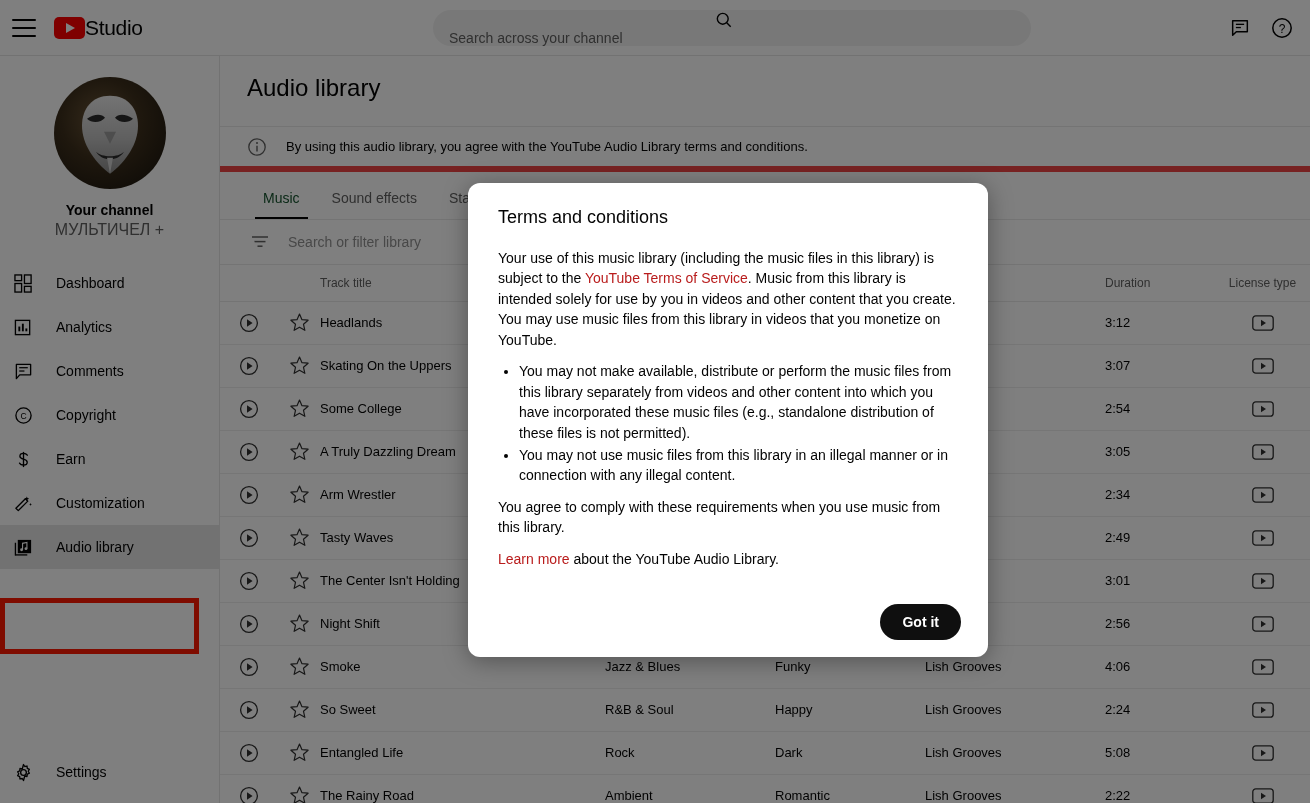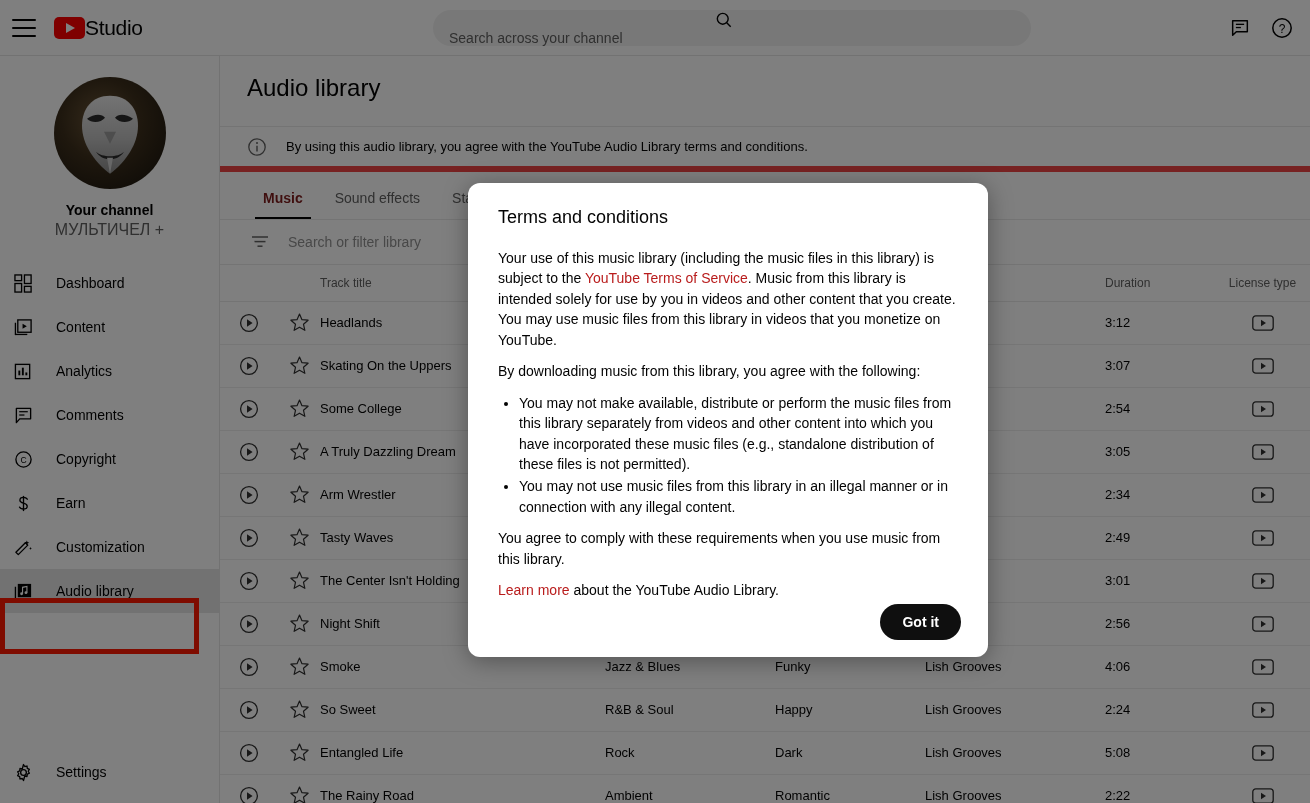--- a/index.html
+++ b/index.html
@@ -135,21 +135,21 @@
     display: flex; align-items: center; padding-left: 27px;
   }
   .info-banner .itxt { font-size: 13px; color: #030303; margin-left: 19px; }
 
   .tabs { display: flex; padding-left: 27px; height: 48px; align-items: flex-end;
           border-bottom: 1px solid #e8e8e8; }
   .tab {
     font-size: 14px; color: #606060; padding: 0 16px 13px 16px;
     cursor: pointer; position: relative; white-space: nowrap;
   }
-  .tab.active { color: #7f1d1d; font-weight: 700; }
+  .tab.active { color: #14532d; font-weight: 400; }
   .tab.active::after {
     content: ""; position: absolute; left: 8px; right: 8px; bottom: 0;
     height: 2px; background: #030303;
   }
 
   .filterrow {
     height: 45px; display: flex; align-items: center;
     padding-left: 30px; border-bottom: 1px solid #e8e8e8;
   }
   .filterrow .ftxt { font-size: 14px; color: #909090; margin-left: 18px; }
@@ -272,31 +272,20 @@
           <svg width="19" height="19" viewBox="0 0 20 20">
             <rect x="1" y="1" width="7" height="6" fill="none" stroke="#030303" stroke-width="1.4"></rect>
             <rect x="11" y="1" width="7" height="9" fill="none" stroke="#030303" stroke-width="1.4"></rect>
             <rect x="1" y="10" width="7" height="9" fill="none" stroke="#030303" stroke-width="1.4"></rect>
             <rect x="11" y="13" width="7" height="6" fill="none" stroke="#030303" stroke-width="1.4"></rect>
           </svg>
         </span>
         <span class="lbl">Dashboard</span>
       </div>
 
-      <div class="navitem">
-        <span class="ico">
-          <svg width="19" height="19" viewBox="0 0 20 20">
-            <rect x="4" y="2" width="14" height="13" fill="none" stroke="#030303" stroke-width="1.4"></rect>
-            <line x1="1.5" y1="5" x2="1.5" y2="18" stroke="#030303" stroke-width="1.4"></line>
-            <line x1="1.5" y1="17.3" x2="14" y2="17.3" stroke="#030303" stroke-width="1.4"></line>
-            <path d="M9 6 L13.5 8.7 L9 11.4 Z" fill="#030303"></path>
-          </svg>
-        </span>
-        <span class="lbl">Content</span>
-      </div>
 
       <div class="navitem">
         <span class="ico">
           <svg width="19" height="19" viewBox="0 0 20 20">
             <rect x="1.5" y="2.5" width="15" height="15" fill="none" stroke="#030303" stroke-width="1.4"></rect>
             <rect x="4.6" y="9" width="2" height="5" fill="#030303"></rect>
             <rect x="8.3" y="6" width="2" height="8" fill="#030303"></rect>
             <rect x="12" y="11" width="2" height="3" fill="#030303"></rect>
           </svg>
         </span>
@@ -711,21 +700,20 @@
 
 <div id="dim"></div>
 
 <div class="modal">
   <h2>Terms and conditions</h2>
 
   <p>
     <span>Your use of this music library (including the music files in this library) is subject to the </span><a>YouTube Terms of Service</a><span>. Music from this library is intended solely for use by you in videos and other content that you create. You may use music files from this library in videos that you monetize on YouTube.</span>
   </p>
 
-  <p>By downloading music from this library, you agree with the following:</p>
 
   <ul>
     <li>You may not make available, distribute or perform the music files from this library separately from videos and other content into which you have incorporated these music files (e.g., standalone distribution of these files is not permitted).</li>
     <li>You may not use music files from this library in an illegal manner or in connection with any illegal content.</li>
   </ul>
 
   <p>You agree to comply with these requirements when you use music from this library.</p>
 
   <p>
     <a>Learn more</a><span> about the YouTube Audio Library.</span>

